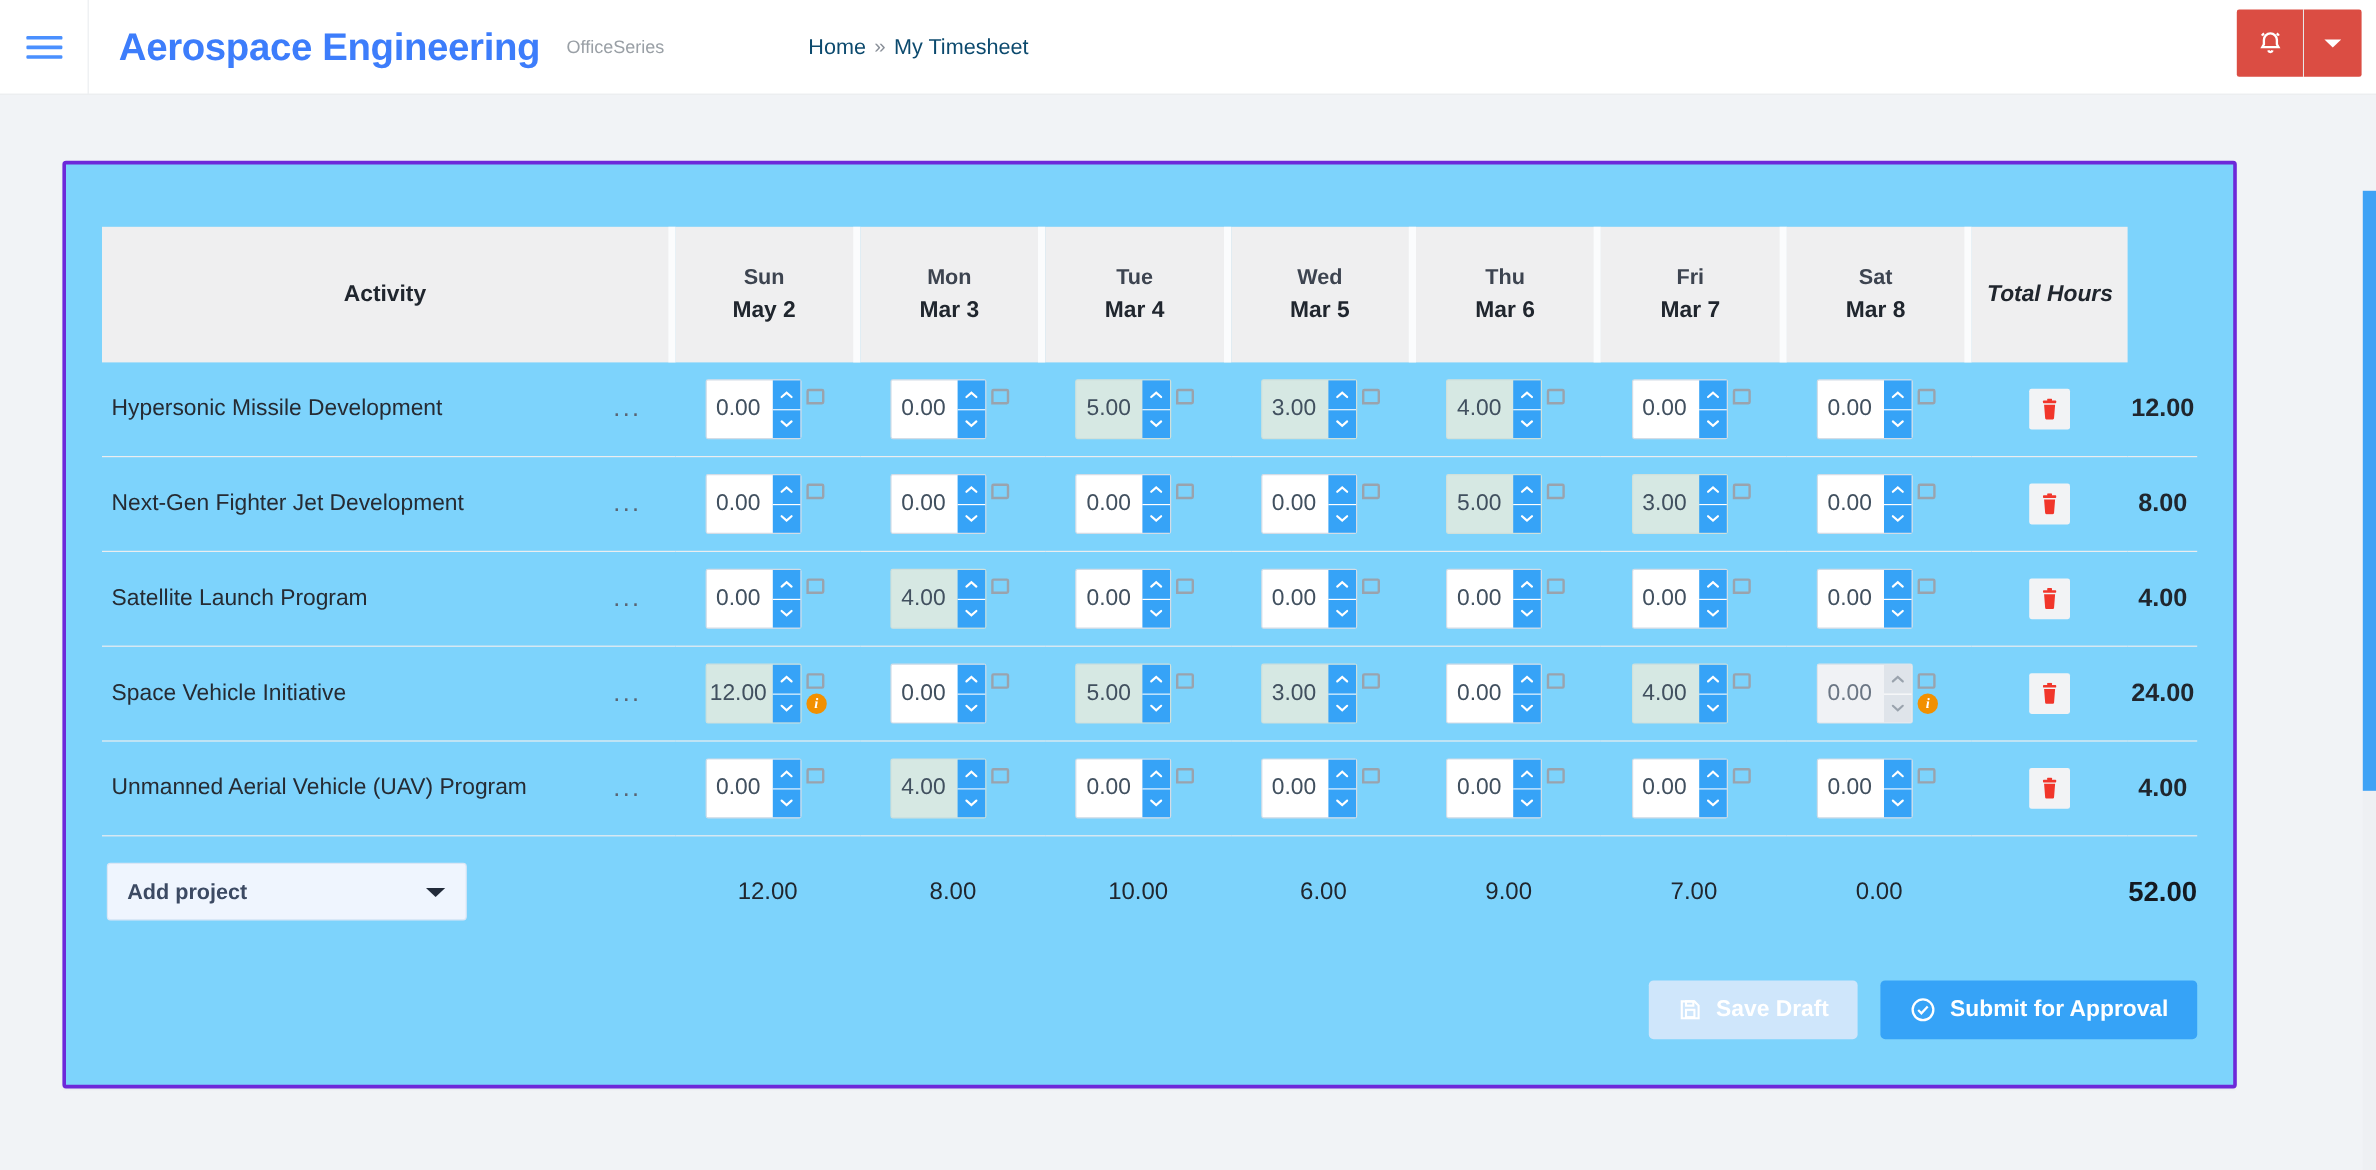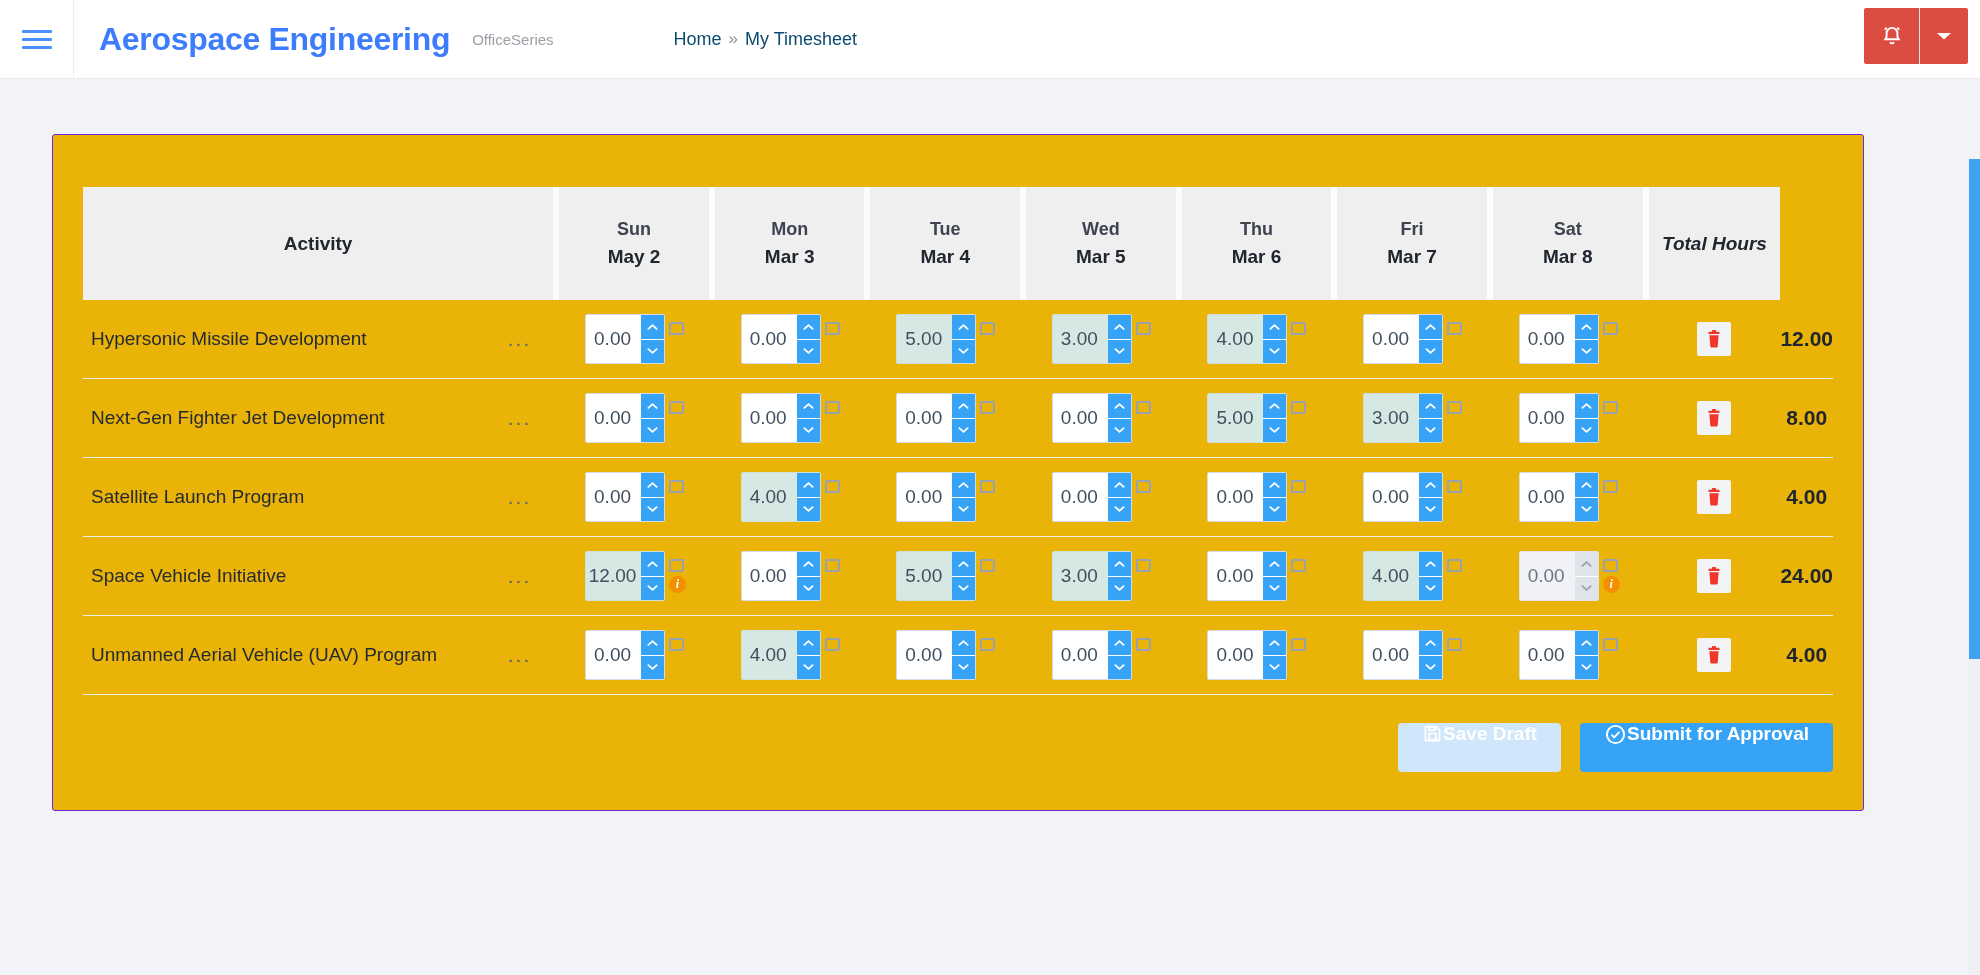--- a/index.html
+++ b/index.html
@@ -94,22 +94,22 @@
     border-radius: 0 2px 2px 0;
   }
 
   
   .page {
     position: relative;
     padding: 55px 0 0 52px;
   }
   .card {
     width: 1812px;
-    background: #eab308;
-    border: 1px solid #6d28d9;
+    background: #7dd3fc;
+    border: 3px solid #6d28d9;
     border-radius: 3px;
     padding: 52px 30px 30px 30px;
     box-shadow: 0 1px 2px rgba(0,0,0,0.03);
   }
 
   
   table.ts { width: 100%; border-collapse: separate; border-spacing: 0; }
 
   thead th {
     background: #efeff0;
@@ -256,20 +256,22 @@
 
   
   .actions {
     display: flex;
     justify-content: flex-end;
     gap: 19px;
     padding: 28px 0 8px 0;
   }
   .btn {
     display: flex;
+    align-items: center;
+    gap: 11px;
     height: 49px;
     padding: 0 24px;
     border: none;
     border-radius: 4px;
     font-size: 19px;
     font-weight: bold;
     cursor: pointer;
   }
   .btn-draft { background: #cfe6fb; color: #ffffff; }
   .btn-submit { background: #36a3f7; color: #ffffff; }
@@ -1245,20 +1247,39 @@
             </td>
             <td class="del-cell"><button class="del-btn">
                 <svg width="16" height="18" viewBox="0 0 16 18" fill="#f1362b">
                   <rect x="2.5" y="1.8" width="11" height="2.2" rx="0.6"></rect>
                   <rect x="6" y="0" width="4" height="2.4" rx="0.6"></rect>
                   <path d="M3.4 5.2h9.2l-0.9 11.4a1 1 0 0 1-1 0.9H5.3a1 1 0 0 1-1-0.9z"></path>
                 </svg>
               </button></td>
             <td class="rowtotal">4.00</td>
           </tr>
+          <tr class="footrow">
+            <td>
+              <div class="addproj">
+                <span class="addproj-label">Add project</span>
+                <svg width="18" height="11" viewBox="0 0 18 11">
+                  <path d="M1 2 L9 9.5 L17 2 Z" fill="#222b3a"></path>
+                </svg>
+              </div>
+            </td>
+            <td class="coltotal">12.00</td>
+            <td class="coltotal">8.00</td>
+            <td class="coltotal">10.00</td>
+            <td class="coltotal">6.00</td>
+            <td class="coltotal">9.00</td>
+            <td class="coltotal">7.00</td>
+            <td class="coltotal">0.00</td>
+            <td></td>
+            <td class="grandtotal">52.00</td>
+          </tr>
         </tbody>
     </table>
 
     <div class="actions">
       <button class="btn btn-draft">
         <svg width="21" height="21" viewBox="0 0 24 24" fill="none" stroke="#ffffff" stroke-width="2">
           <path d="M4 4h12l4 4v12H4z"></path>
           <rect x="8" y="12" width="8" height="7"></rect>
           <path d="M8 4h7v4H8z"></path>
         </svg>

